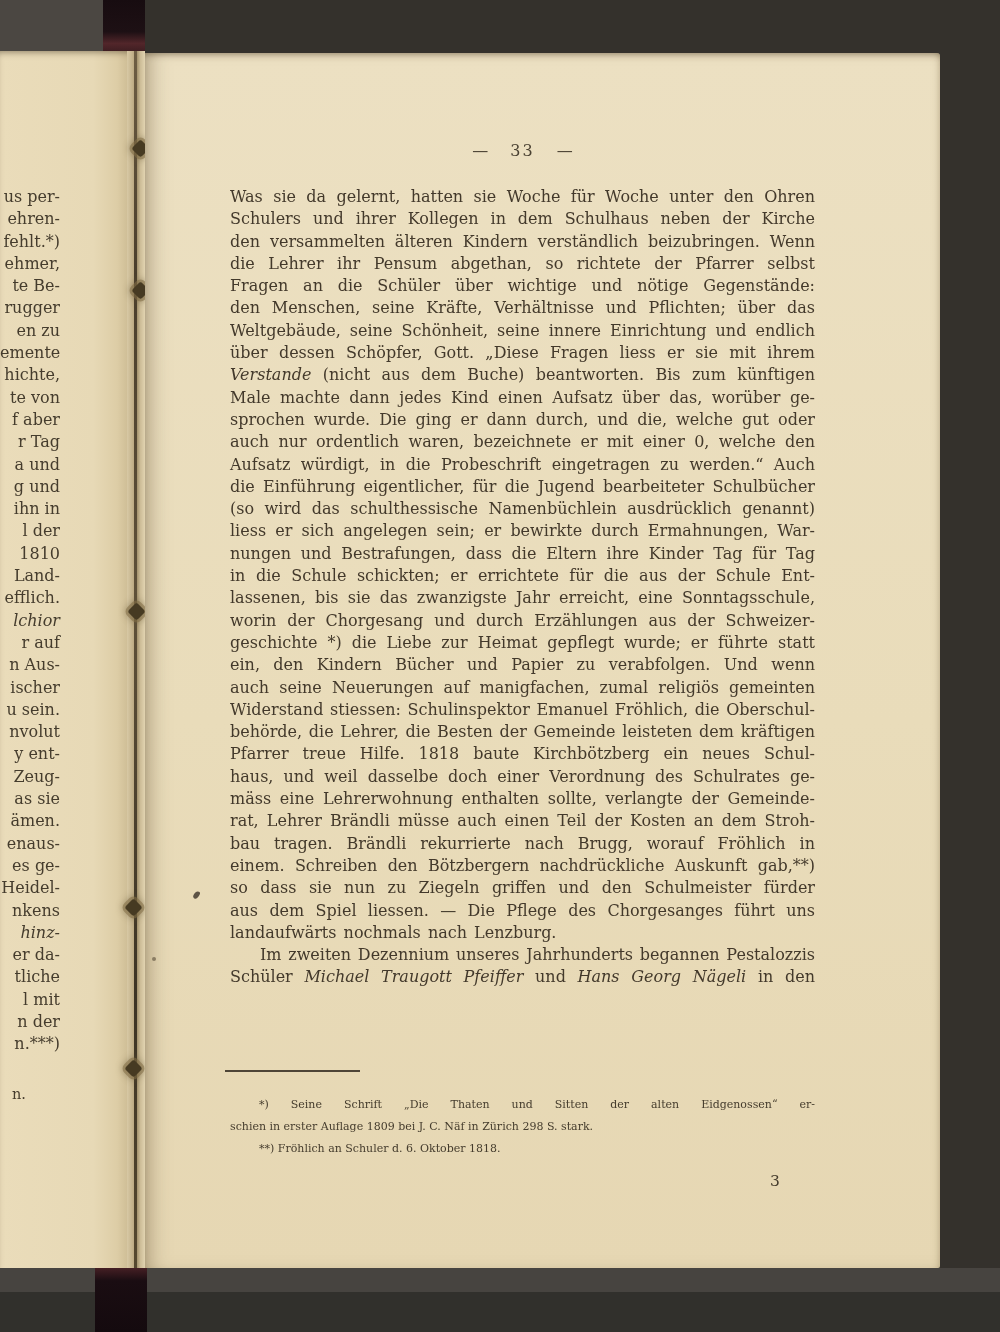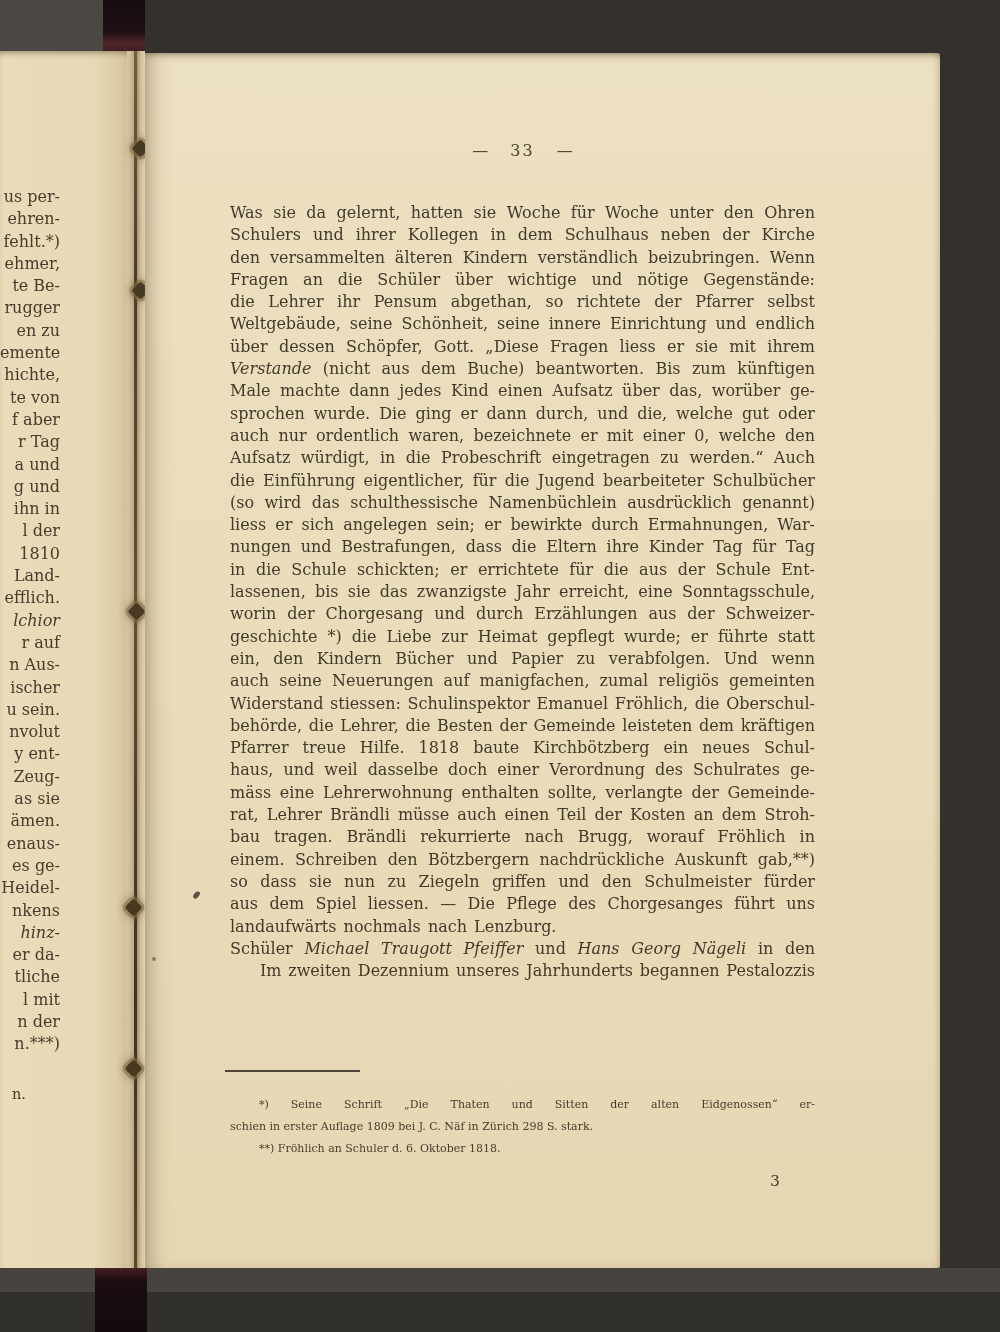--- a/index.html
+++ b/index.html
@@ -36,21 +36,21 @@
 
   
   .page-main{left:145px;top:53px;width:795px;height:1215px;border-radius:0 3px 2px 0;
     background:linear-gradient(180deg,#ece0c2 0%,#e9dcba 55%,#e6d7b3 100%);
     box-shadow:inset 16px 0 22px -14px rgba(90,70,40,.5),
                inset -6px 0 9px -6px rgba(120,100,60,.35),
                inset 0 5px 7px -4px rgba(60,45,25,.5);}
   .header{left:85px;top:88px;width:585px;display:flex;justify-content:center;
     align-items:center;gap:22px;color:#4a4132;font-size:16px;}
   .header .num{letter-spacing:2px;}
-  .text-col{left:85px;top:133px;width:585px;color:#43392b;font-size:16px;margin-top:16px;}
+  .text-col{left:85px;top:133px;width:585px;color:#43392b;font-size:16px;}
   .line{height:22.3px;line-height:22.3px;text-align:justify;text-align-last:justify;}
   .line.end{text-align-last:left;word-spacing:2px;}
   .line.ind{text-indent:30px;}
   .line em{}
   .rule{left:80px;top:1017px;width:135px;height:2px;background:#4e4537;}
   .foot-col{left:85px;top:1041px;width:585px;color:#453c2d;font-size:11px;}
   .fline{height:22px;line-height:22px;text-align:justify;text-align-last:justify;}
   .fline.end{text-align-last:left;}
   .fline.ind{text-indent:29px;}
   .signature{left:625px;top:1119px;color:#453c2d;font-size:15.5px;}
@@ -131,22 +131,23 @@
     <div class="abs header">
       <span>—</span>
       <span class="num">33</span>
       <span>—</span>
     </div>
 
     <div class="abs text-col" id="body-lines">
         <div class="line"><span>Was sie da gelernt, hatten sie Woche für Woche unter den Ohren</span></div>
         <div class="line"><span>Schulers und ihrer Kollegen in dem Schulhaus neben der Kirche</span></div>
         <div class="line"><span>den versammelten älteren Kindern verständlich beizubringen.  Wenn</span></div>
+        <div class="line"><span>die Lehrer ihr Pensum abgethan, so richtete der Pfarrer selbst</span></div>
         <div class="line"><span>Fragen an die Schüler über wichtige und nötige Gegenstände:</span></div>
-        <div class="line"><span>die Lehrer ihr Pensum abgethan, so richtete der Pfarrer selbst</span></div>
+        <div class="line"><span>den Menschen, seine Kräfte, Verhältnisse und Pflichten; über das</span></div>
         <div class="line"><span>Weltgebäude, seine Schönheit, seine innere Einrichtung und endlich</span></div>
         <div class="line"><span>über dessen Schöpfer, Gott.  „Diese Fragen liess er sie mit ihrem</span></div>
         <div class="line"><em>Verstande</em><span> (nicht aus dem Buche) beantworten.  Bis zum künftigen</span></div>
         <div class="line"><span>Male machte dann jedes Kind einen Aufsatz über das, worüber ge-</span></div>
         <div class="line"><span>sprochen wurde.  Die ging er dann durch, und die, welche gut oder</span></div>
         <div class="line"><span>auch nur ordentlich waren, bezeichnete er mit einer 0, welche den</span></div>
         <div class="line"><span>Aufsatz würdigt, in die Probeschrift eingetragen zu werden.“ Auch</span></div>
         <div class="line"><span>die Einführung eigentlicher, für die Jugend bearbeiteter Schulbücher</span></div>
         <div class="line"><span>(so wird das schulthessische Namenbüchlein ausdrücklich genannt)</span></div>
         <div class="line"><span>liess er sich angelegen sein; er bewirkte durch Ermahnungen, War-</span></div>
@@ -161,22 +162,22 @@
         <div class="line"><span>behörde, die Lehrer, die Besten der Gemeinde leisteten dem kräftigen</span></div>
         <div class="line"><span>Pfarrer treue Hilfe.  1818 baute Kirchbötzberg ein neues Schul-</span></div>
         <div class="line"><span>haus, und weil dasselbe doch einer Verordnung des Schulrates ge-</span></div>
         <div class="line"><span>mäss eine Lehrerwohnung enthalten sollte, verlangte der Gemeinde-</span></div>
         <div class="line"><span>rat, Lehrer Brändli müsse auch einen Teil der Kosten an dem Stroh-</span></div>
         <div class="line"><span>bau tragen.  Brändli rekurrierte nach Brugg, worauf Fröhlich in</span></div>
         <div class="line"><span>einem. Schreiben den Bötzbergern nachdrückliche Auskunft gab,**)</span></div>
         <div class="line"><span>so dass sie nun zu Ziegeln griffen und den Schulmeister fürder</span></div>
         <div class="line"><span>aus dem Spiel liessen. — Die Pflege des Chorgesanges führt uns</span></div>
         <div class="line end"><span>landaufwärts nochmals nach Lenzburg.</span></div>
+        <div class="line ind"><span>Im zweiten Dezennium unseres Jahrhunderts begannen Pestalozzis</span></div>
         <div class="line"><span>Schüler </span><em>Michael Traugott Pfeiffer</em><span> und </span><em>Hans Georg Nägeli</em><span> in den</span></div>
-        <div class="line ind"><span>Im zweiten Dezennium unseres Jahrhunderts begannen Pestalozzis</span></div>
       </div>
 
     <div class="abs rule"></div>
     <div class="abs foot-col" id="foot-lines">
         <div class="fline ind"><span>*) Seine Schrift „Die Thaten und Sitten der alten Eidgenossen“ er-</span></div>
         <div class="fline end"><span>schien in erster Auflage 1809 bei J. C. Näf in Zürich 298 S. stark.</span></div>
         <div class="fline end ind"><span>**) Fröhlich an Schuler d. 6. Oktober 1818.</span></div>
       </div>
 
     <div class="abs signature">3</div>

